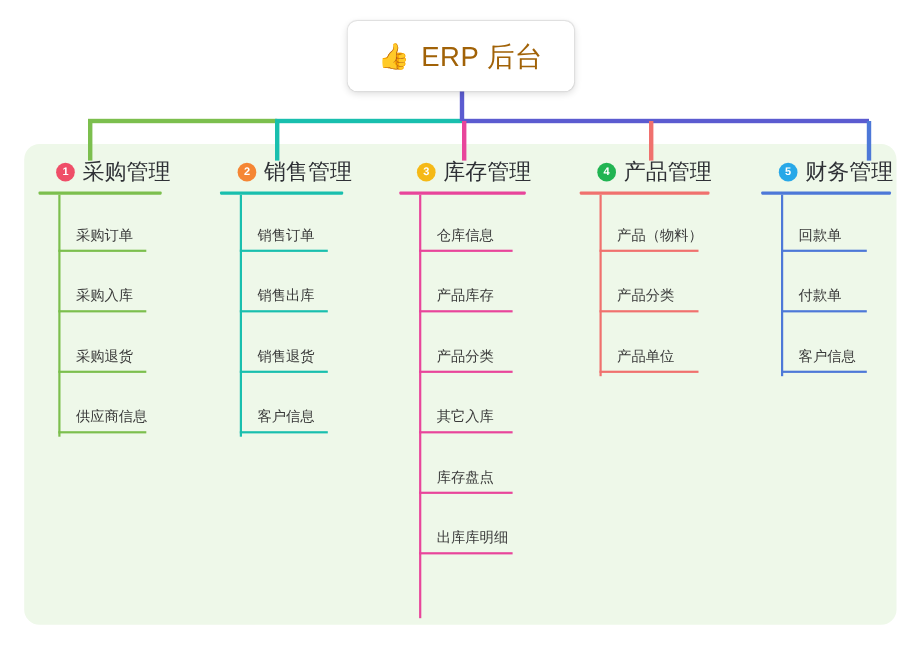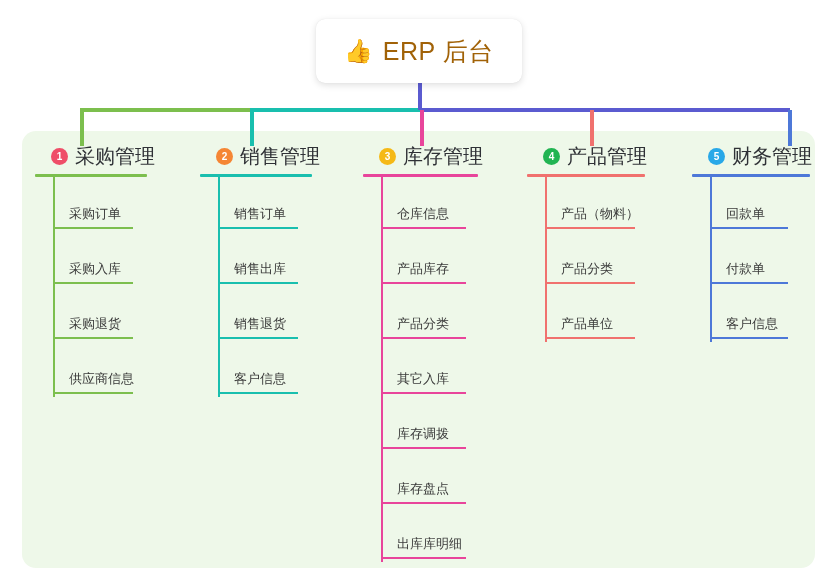--- a/index.html
+++ b/index.html
@@ -241,24 +241,20 @@
         </div>
         <div class="leaf">
           <span class="leaf-label">产品分类</span>
           <div class="leaf-rule" style="background: rgb(232, 69, 155); width: 85px;"></div>
         </div>
         <div class="leaf">
           <span class="leaf-label">其它入库</span>
           <div class="leaf-rule" style="background: rgb(232, 69, 155); width: 85px;"></div>
         </div>
         <div class="leaf">
-          <span class="leaf-label">库存调拨</span>
-          <div class="leaf-rule" style="background: rgb(232, 69, 155); width: 85px;"></div>
-        </div>
-        <div class="leaf">
           <span class="leaf-label">库存盘点</span>
           <div class="leaf-rule" style="background: rgb(232, 69, 155); width: 85px;"></div>
         </div>
         <div class="leaf">
           <span class="leaf-label">出库库明细</span>
           <div class="leaf-rule" style="background: rgb(232, 69, 155); width: 85px;"></div>
         </div>
       </div>
     </div>
     <div class="column" style="left: 527px; width: 155px;">

